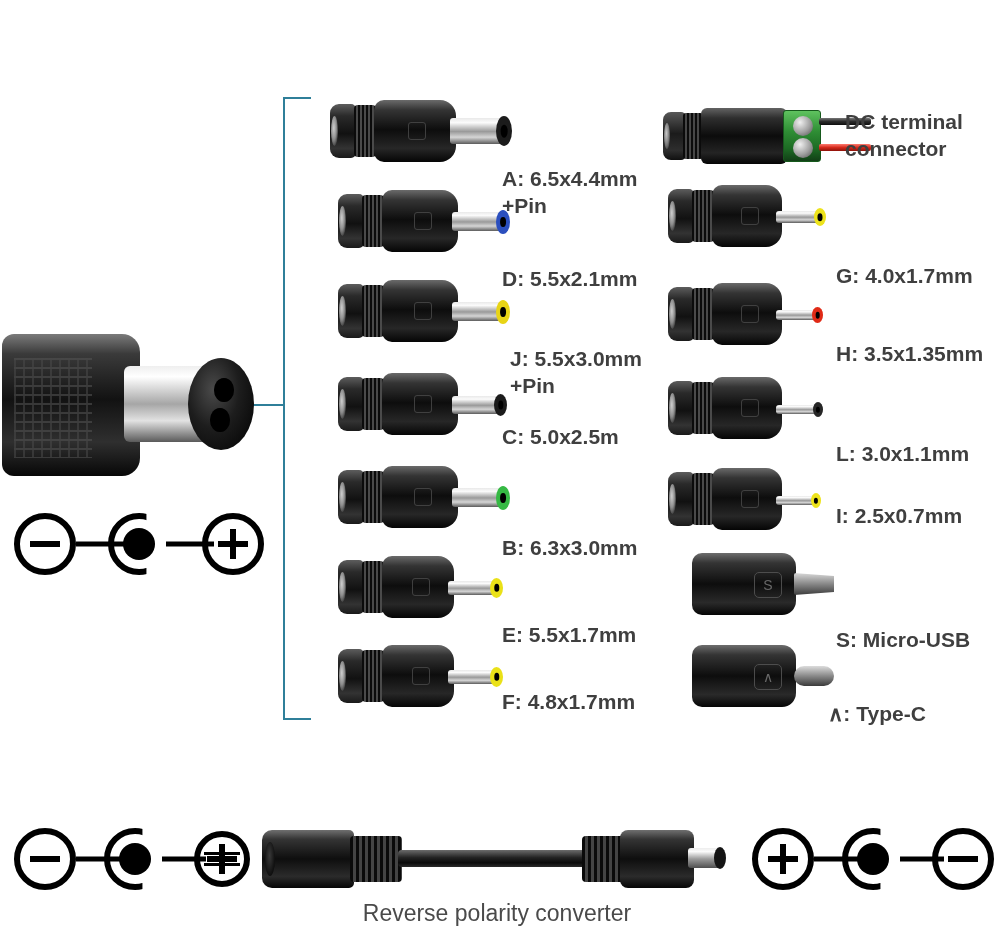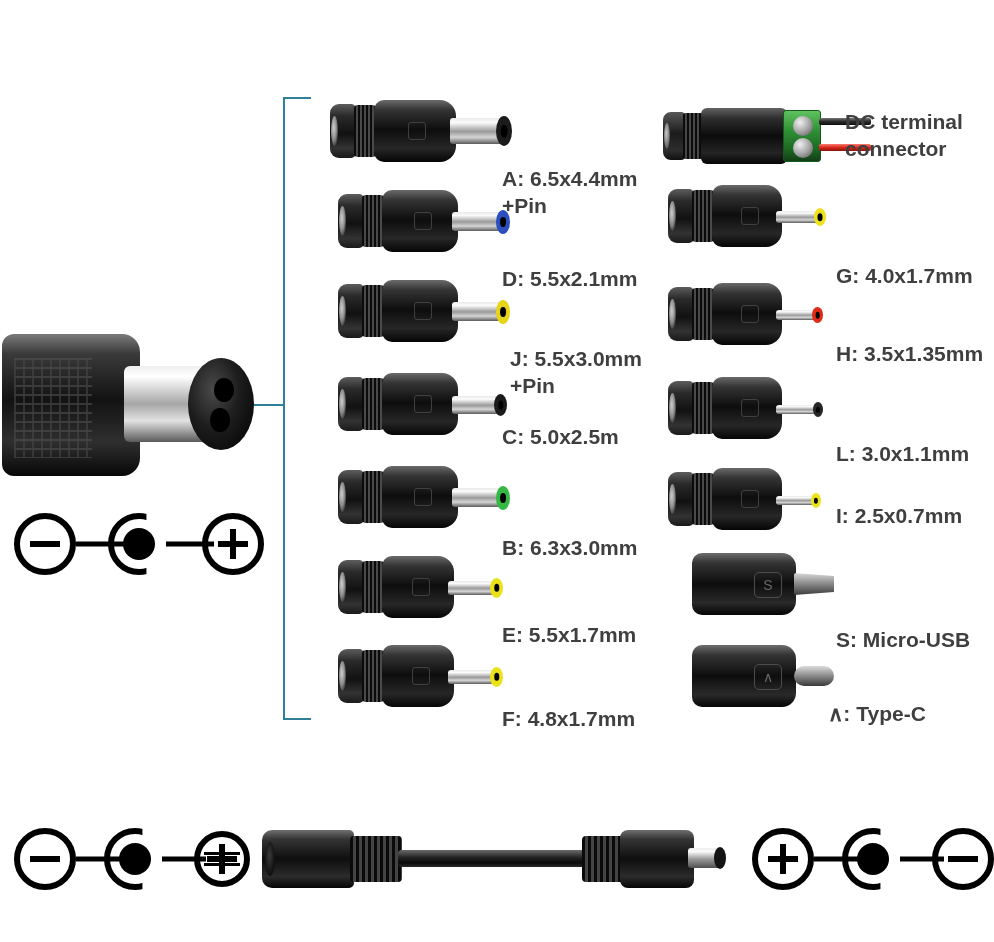--- a/index.html
+++ b/index.html
@@ -428,21 +428,21 @@
     <div class="socket"></div>
     <div class="ribs"></div>
     <div class="body" style="left:44px; width:72px;">
         <div class="emboss"></div>
       </div>
     <div class="pin" style="left:110px; top:25px; width:50px; height:14px;"></div>
     <div class="pincap" style="left:152px; top:22px; width:13px; height:20px; background:#eae118;">
         <div class="hole"></div>
       </div>
   </div>
-  <div class="label" style="left:502px; top:705px;">F: 4.8x1.7mm</div>
+  <div class="label" style="left:502px; top:688px;">F: 4.8x1.7mm</div>
 
   <div class="terminal-wrap">
     <div class="socket2"></div>
     <div class="ribs2"></div>
     <div class="tbody"></div>
     <div class="green">
       <div class="screw s1"></div>
       <div class="screw s2"></div>
     </div>
     <div class="wire black"></div>
@@ -566,14 +566,15 @@
       <div class="arc"></div>
         <div class="dot"></div>
     </div>
     <div class="ring" style="left:180px;">
       <div class="sign">
           <div class="hbar"></div>
         </div>
     </div>
   </div>
 
+  <div class="caption">Reverse polarity converter</div>
 
 </div>
 
 </body></html>

